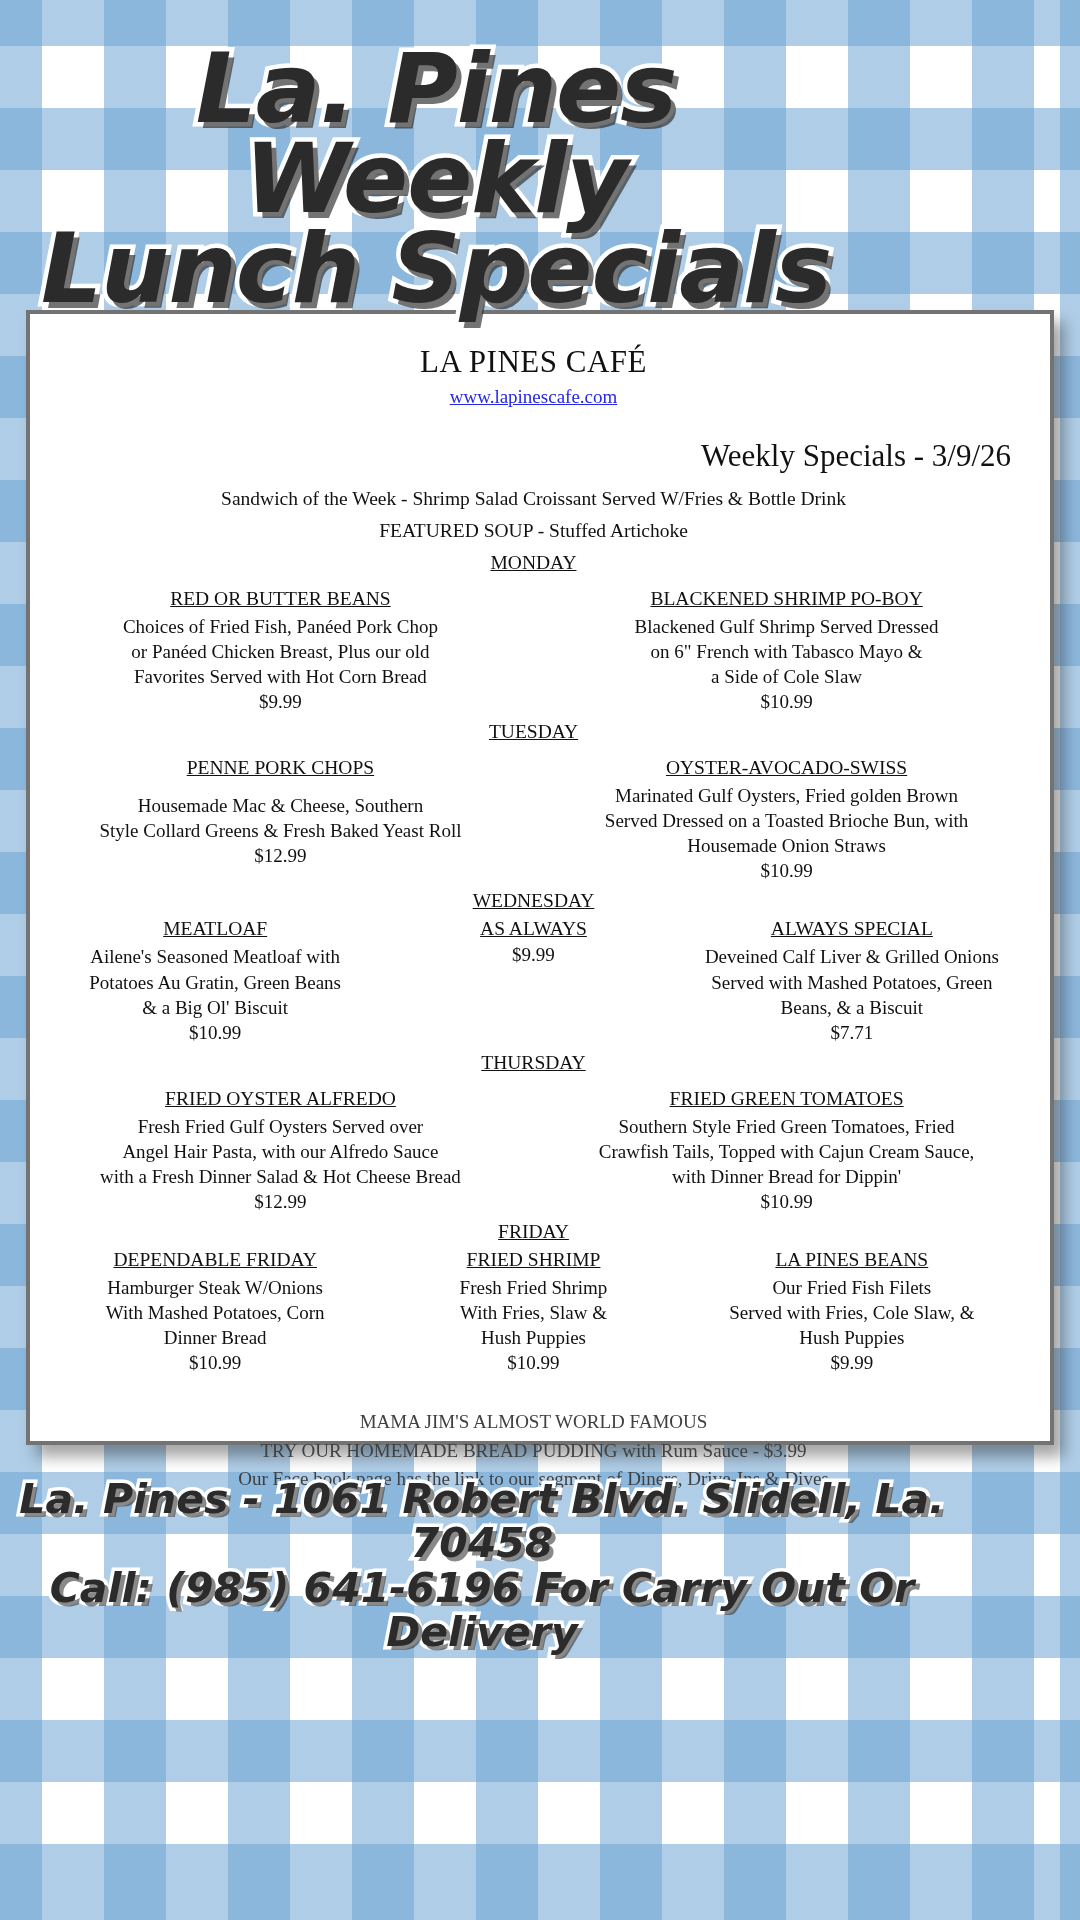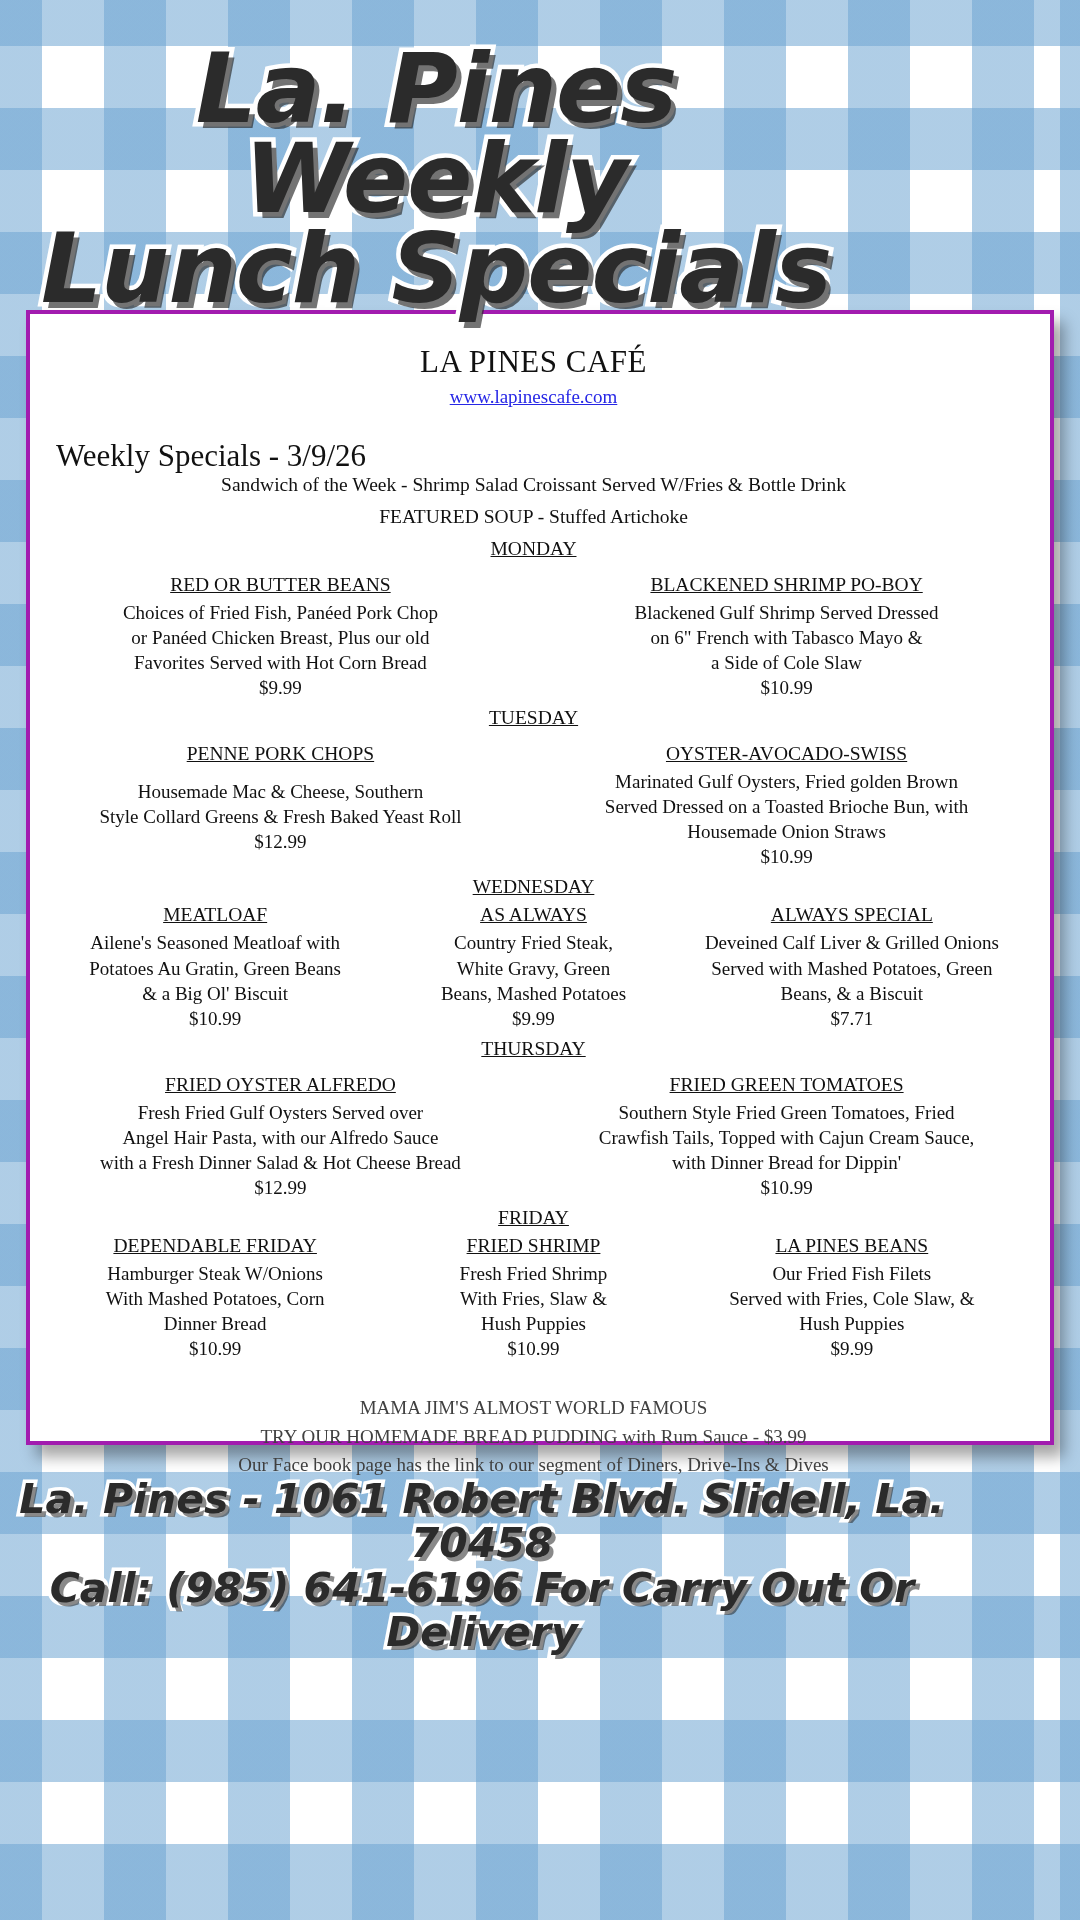--- a/index.html
+++ b/index.html
@@ -57,21 +57,21 @@
   #headline .hl3 { font-size: 96px; }
 
   
   #card {
     position: absolute;
     left: 26px;
     top: 310px;
     width: 1028px;
     height: 1135px;
     background: #ffffff;
-    border: 4px solid #a21caf;
+    border: 4px solid #737373;
     box-shadow: 10px 12px 14px rgba(0,0,0,0.35);
     box-sizing: border-box;
     padding: 18px 39px 10px 26px;
     z-index: 4;
   }
 
   .cafe-title {
     text-align: center;
     font-size: 31px;
     letter-spacing: 0.5px;
@@ -79,23 +79,24 @@
     color: #111;
   }
   .website {
     text-align: center;
     font-size: 19px;
     color: #2727e6;
     text-decoration: underline;
     margin-bottom: 30px;
   }
   .weekly-specials {
-    text-align: left;
+    text-align: right;
     font-size: 31px;
     color: #111;
+    margin-bottom: 14px;
   }
   .intro-line {
     text-align: center;
     font-size: 19.5px;
     color: #111;
     margin-bottom: 10px;
   }
   .day-header {
     text-align: center;
     font-size: 19.5px;
@@ -225,21 +226,20 @@
 
   <div class="day-header"><span>WEDNESDAY</span></div>
   <div class="cols col-3">
     <div class="col">
       <div class="item-title">MEATLOAF</div>
       <div class="item-desc">Ailene's Seasoned Meatloaf with<br>Potatoes Au Gratin, Green Beans<br>&amp; a Big Ol' Biscuit</div>
       <div class="item-price">$10.99</div>
     </div>
     <div class="col">
       <div class="item-title">AS ALWAYS</div>
-      <div class="item-desc">Country Fried Steak,<br>White Gravy, Green<br>Beans, Mashed Potatoes</div>
       <div class="item-price">$9.99</div>
     </div>
     <div class="col">
       <div class="item-title">ALWAYS SPECIAL</div>
       <div class="item-desc">Deveined Calf Liver &amp; Grilled Onions<br>Served with Mashed Potatoes, Green<br>Beans, &amp; a Biscuit</div>
       <div class="item-price">$7.71</div>
     </div>
   </div>
 
   <div class="day-header"><span>THURSDAY</span></div>

